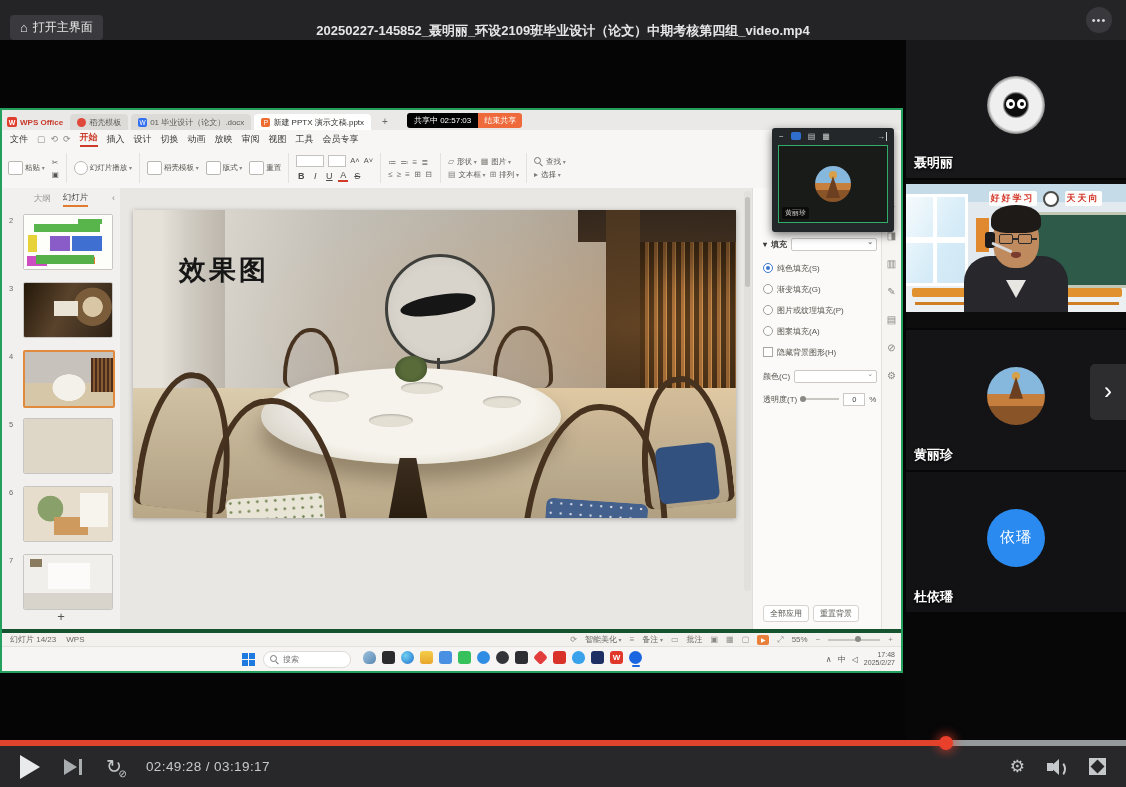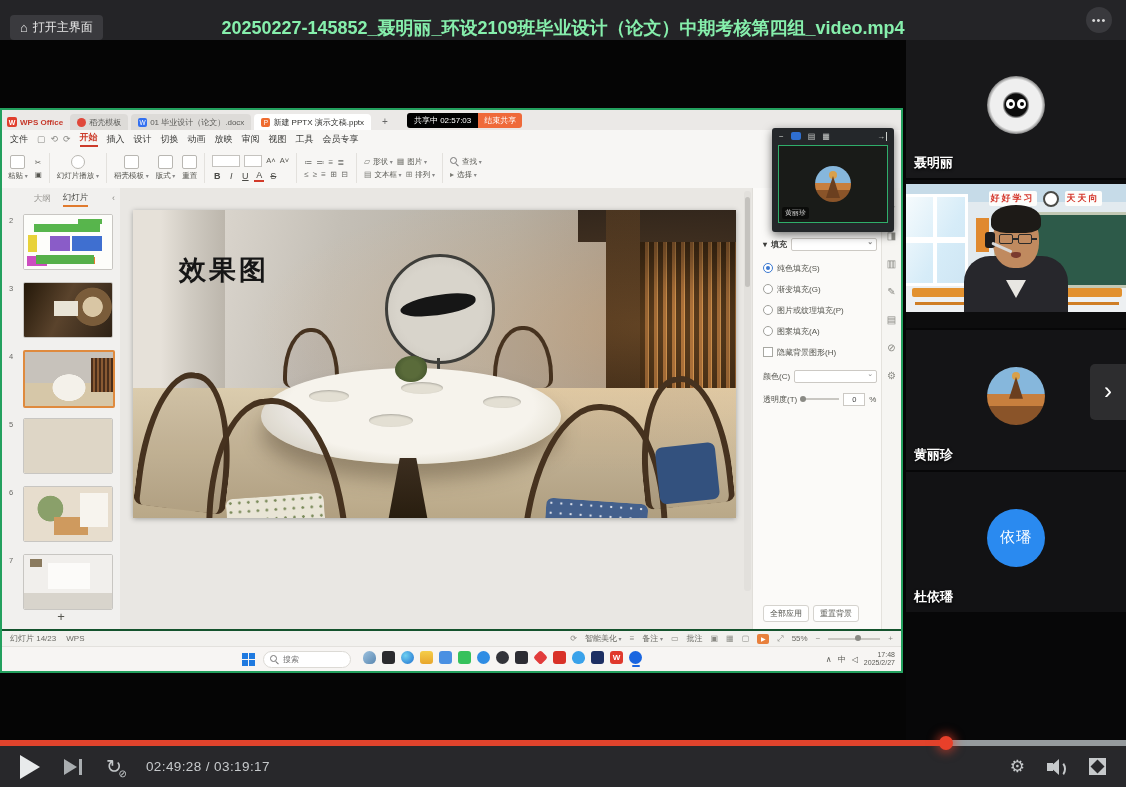--- a/index.html
+++ b/index.html
@@ -3,21 +3,21 @@
 <meta charset="utf-8">
 <style>
   html,body{margin:0;padding:0;background:#000}
   body{width:1126px;height:787px;position:relative;overflow:hidden;font-family:"Liberation Sans",sans-serif;-webkit-font-smoothing:antialiased}
   .g::before{content:attr(data-glyph)}
 
   
   #topbar{position:absolute;left:0;top:0;width:1126px;height:40px;background:#242427;display:flex;align-items:flex-end;z-index:40}
   #openMain{margin-left:10px;display:flex;align-items:center;gap:5px;background:#3a3a3e;border:none;color:#e8e8e8;font-size:12px;padding:4px 10px;border-radius:4px;cursor:pointer}
   #openMain .g{font-size:13px;line-height:1}
-  #vidTitle{position:absolute;left:50%;transform:translateX(-50%);color:#86efac;font-size:18px;font-weight:700;white-space:nowrap}
+  #vidTitle{position:absolute;left:50%;transform:translateX(-50%);color:#e5e5e5;font-size:13px;font-weight:700;white-space:nowrap}
   #moreBtn{position:absolute;right:14px;top:7px;width:26px;height:26px;border-radius:50%;background:#39393d;color:#d8d8d8;border:none;font-size:11px;letter-spacing:1px;cursor:pointer;line-height:26px;text-align:center;padding:0}
 
   
   #stage{position:absolute;left:0;top:40px;width:906px;height:700px;background:#050505;overflow:hidden}
   #shared{position:absolute;left:0;top:68px;width:903px;height:565px;background:#f4f3f1;border:2px solid #23a05e;box-sizing:border-box;overflow:hidden;color:#444}
 
   
   .tabsbar{position:absolute;left:0;top:0;right:0;height:20px;background:#ebe9e7;display:flex;align-items:flex-end;padding-left:5px;gap:3px}
   .brand{display:flex;align-items:center;gap:3px;font-size:8px;color:#c6392b;font-weight:700;margin-bottom:3px;margin-right:4px}
   .brand .logo{width:10px;height:10px;background:#e03e2d;color:#fff;border-radius:2px;font-size:7px;display:flex;align-items:center;justify-content:center;font-weight:700}
@@ -39,21 +39,21 @@
   .menu-item.active{color:#cc3b2a;font-weight:700;border-bottom:2px solid #cc3b2a;padding-bottom:1px}
   .menubar .right{margin-left:auto;display:flex;align-items:center;gap:8px}
   .ai-a{color:#5a54d8;font-weight:700}
   .lens{width:9px;height:9px;position:relative;display:inline-block}
   .lens::before{content:"";position:absolute;left:0;top:0;width:5px;height:5px;border:1.2px solid #777;border-radius:50%}
   .lens::after{content:"";position:absolute;left:6px;top:6px;width:3.5px;height:1.2px;background:#777;transform:rotate(45deg);transform-origin:0 0}
 
   
   .ribbon{position:absolute;left:0;top:38px;right:0;height:40px;background:#f7f6f4;border-bottom:1px solid #e0ded9;display:flex;align-items:center;padding:0 6px;gap:7px;font-size:7.5px;color:#55554f}
   .rdiv{width:1px;height:30px;background:#e3e1dd;flex:none}
-  .rbig{display:flex;flex-direction:column;align-items:center;gap:2px;cursor:pointer;flex:none}
+  .rbig{display:flex;flex-direction:row;align-items:center;gap:2px;cursor:pointer;flex:none}
   .ric{width:13px;height:12px;border:1px solid #b9b7b2;background:#fff;border-radius:2px}
   .ric.round{border-radius:50%;width:12px;height:12px}
   .caret::after{content:" ▾";font-size:6px;color:#888}
   .rcol{display:flex;flex-direction:column;gap:3px}
   .rrow{display:flex;align-items:center;gap:4px}
   .fbtn{width:10px;text-align:center;font-size:9px;color:#4a4a46;cursor:pointer}
   .fbtn.b{font-weight:700}.fbtn.i{font-style:italic}.fbtn.u{text-decoration:underline}.fbtn.s{text-decoration:line-through}
   .fbtn.a{border-bottom:2px solid #d23b2a}
   .sizebox{width:26px;height:10px;border:1px solid #c5c3bf;background:#fff;font-size:6.5px;color:#777;display:flex;align-items:center;justify-content:center}
   .pgl{font-size:8px;color:#6a6a66;letter-spacing:1px}
@@ -116,21 +116,21 @@
   .radio.on::after{content:"";position:absolute;left:1.5px;top:1.5px;width:4px;height:4px;border-radius:50%;background:#3a78d0}
   .cbx{width:8px;height:8px;border:1px solid #a8a8a2;background:#fff;flex:none}
   .tslider{width:38px;height:1.5px;background:#c9c7c2;position:relative}
   .tslider::before{content:"";position:absolute;left:-1px;top:-2.5px;width:6px;height:6px;background:#8a8a84;border-radius:50%}
   .spin{width:20px;height:11px;border:1px solid #ccc9c4;background:#fff;font-size:7.5px;display:flex;align-items:center;justify-content:center;color:#444}
   .pbtn{border:1px solid #d5d3ce;background:#fff;border-radius:3px;font-size:8px;padding:2px 6px;color:#55554f;cursor:pointer;white-space:nowrap}
 
   .iconstrip{position:absolute;right:0;top:78px;width:20px;height:441px;background:#f6f5f2;border-left:1px solid #e4e2dd;display:flex;flex-direction:column;align-items:center;gap:17px;padding-top:14px;font-size:10px;color:#8a8a84;box-sizing:border-box}
 
   
-  .wstatus{position:absolute;left:0;right:0;top:519px;height:17px;background:#f2f1ee;border-top:2px solid #14532d;display:flex;align-items:center;font-size:8px;color:#6a6a64;padding:0 8px;gap:10px;box-sizing:border-box;white-space:nowrap}
+  .wstatus{position:absolute;left:0;right:0;top:519px;height:17px;background:#f2f1ee;border-top:4px solid #14532d;display:flex;align-items:center;font-size:8px;color:#6a6a64;padding:0 8px;gap:10px;box-sizing:border-box;white-space:nowrap}
   .wstatus .right{margin-left:auto;display:flex;align-items:center;gap:8px}
   .wicon{font-size:8px;color:#8a8a84}
   .playorange{width:12px;height:10px;background:#e8803c;color:#fff;font-size:6px;border-radius:2px;display:flex;align-items:center;justify-content:center}
   .zslider{width:52px;height:2px;background:#c9c7c2;position:relative}
   .zslider::after{content:"";position:absolute;left:52%;top:-2.5px;width:6px;height:6px;border-radius:50%;background:#8a8a84}
 
   
   .taskbar{position:absolute;left:0;right:0;bottom:0;height:25px;background:#f7f5f3;border-top:1px solid #e3e1dd;display:flex;align-items:center;box-sizing:border-box}
   .start{margin-left:240px;width:13px;height:13px;display:grid;grid-template-columns:6px 6px;grid-template-rows:6px 6px;gap:1px;cursor:pointer;flex:none}
   .start i{background:#1f7ae0}

